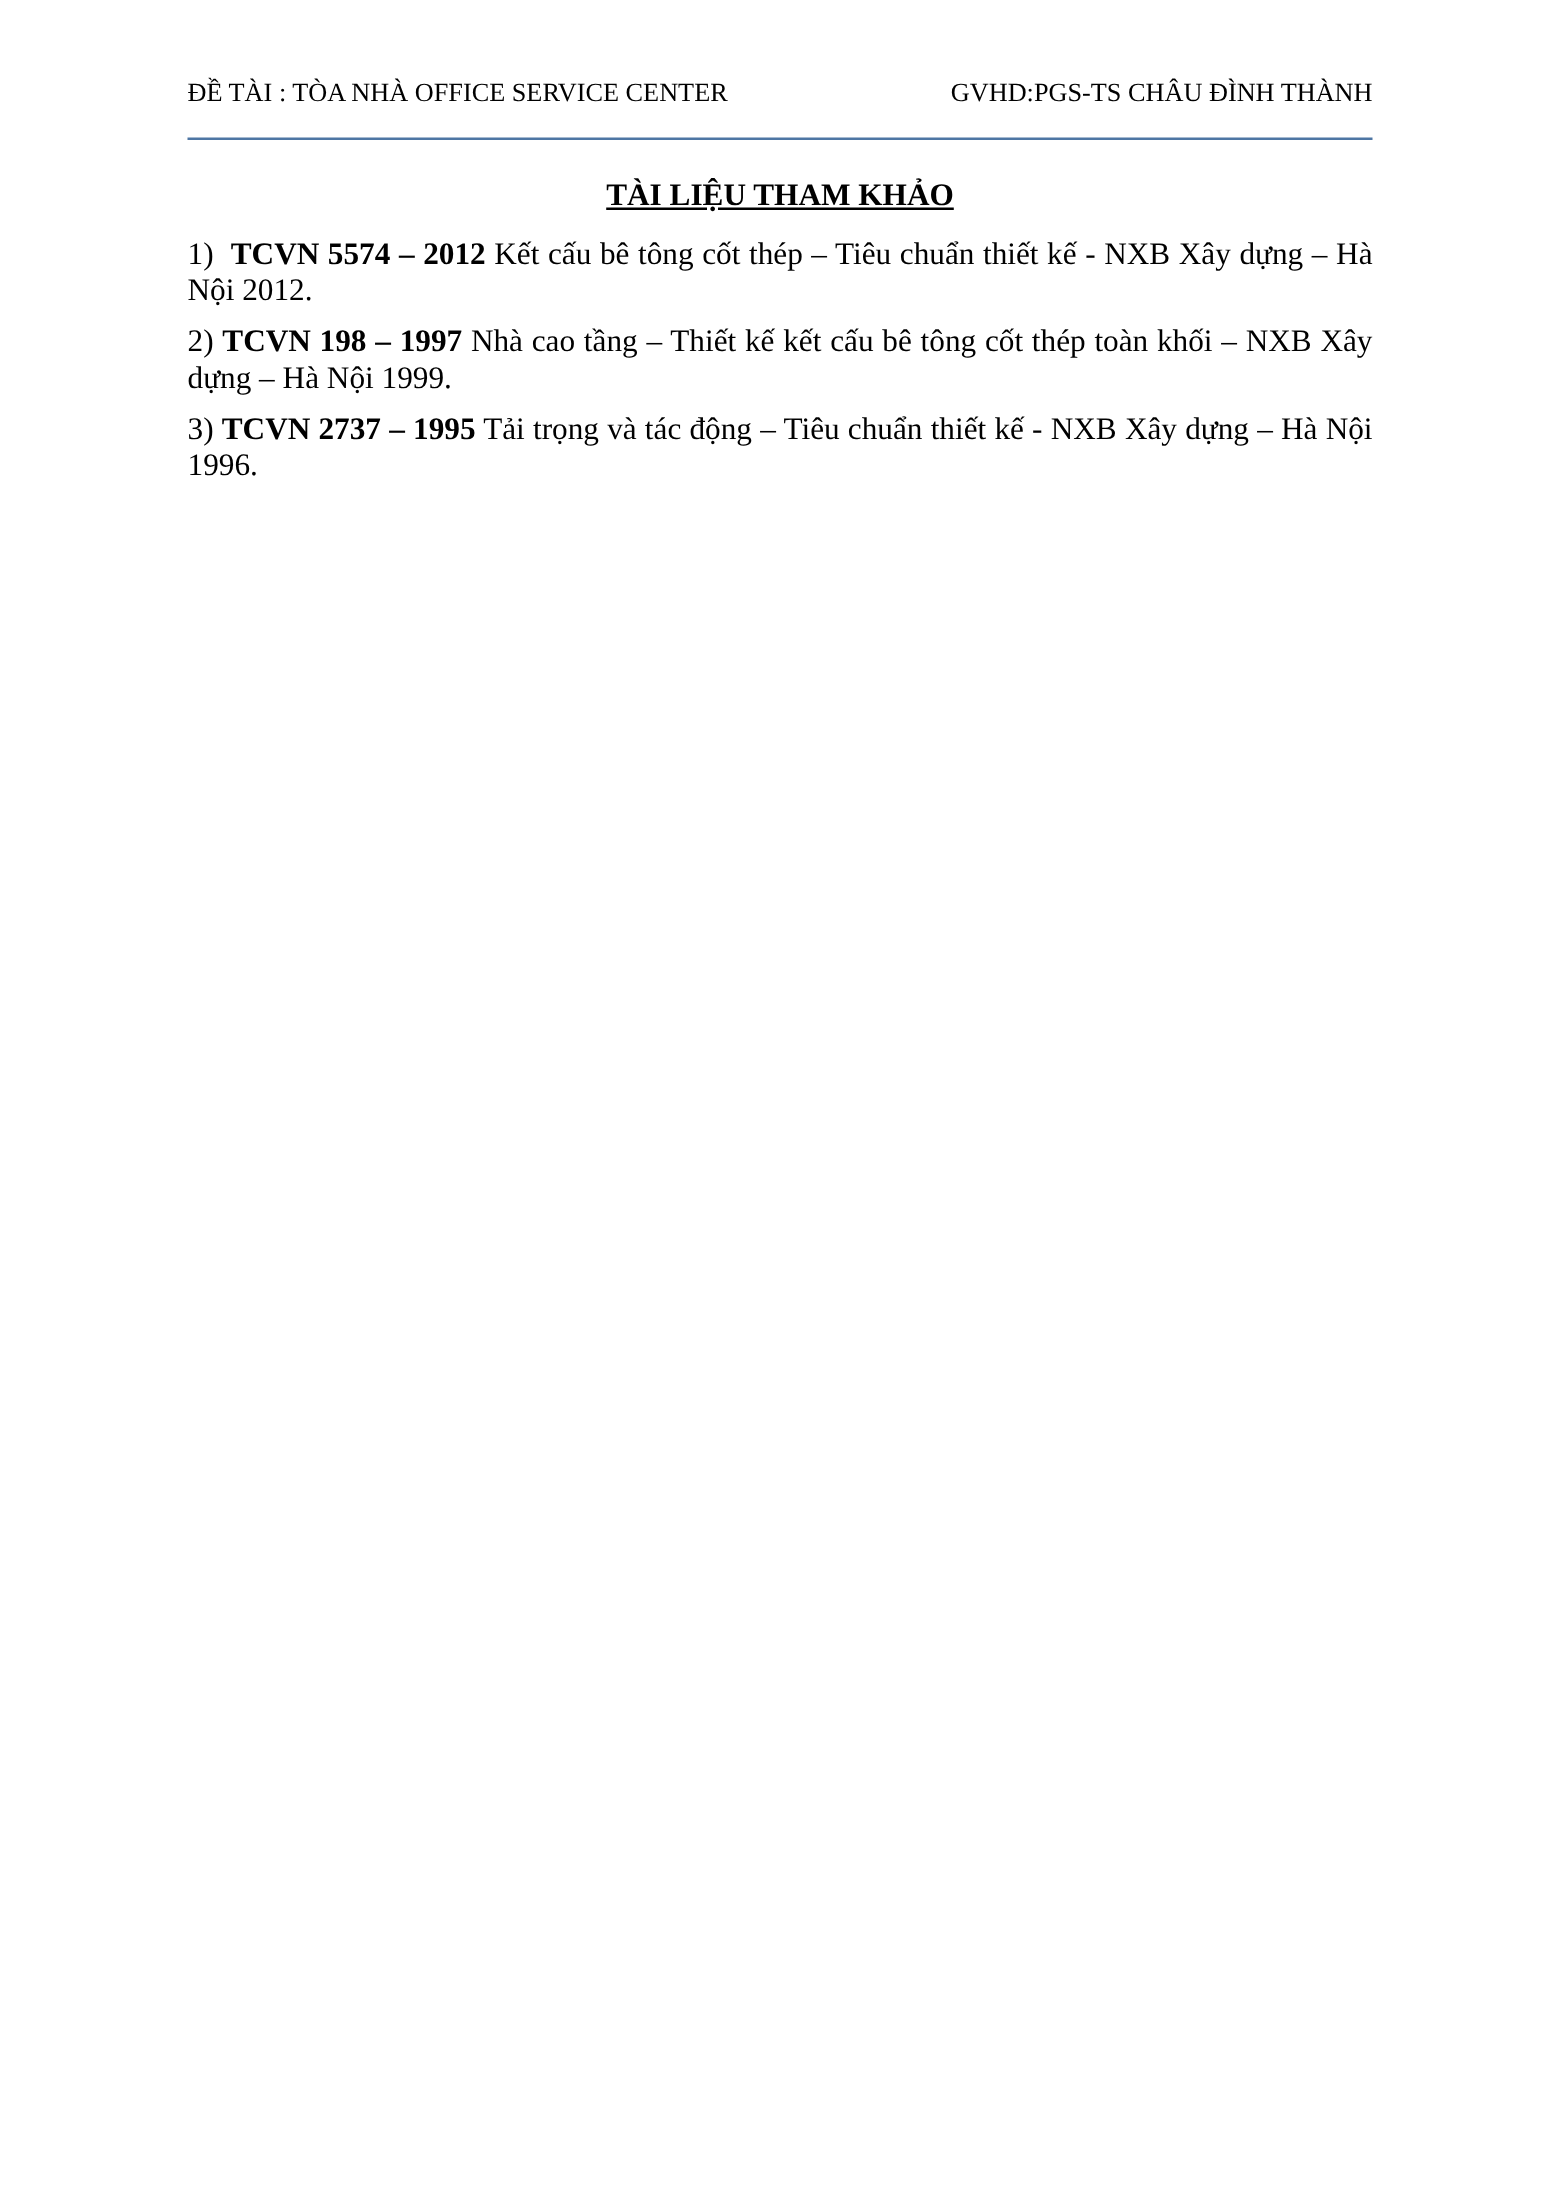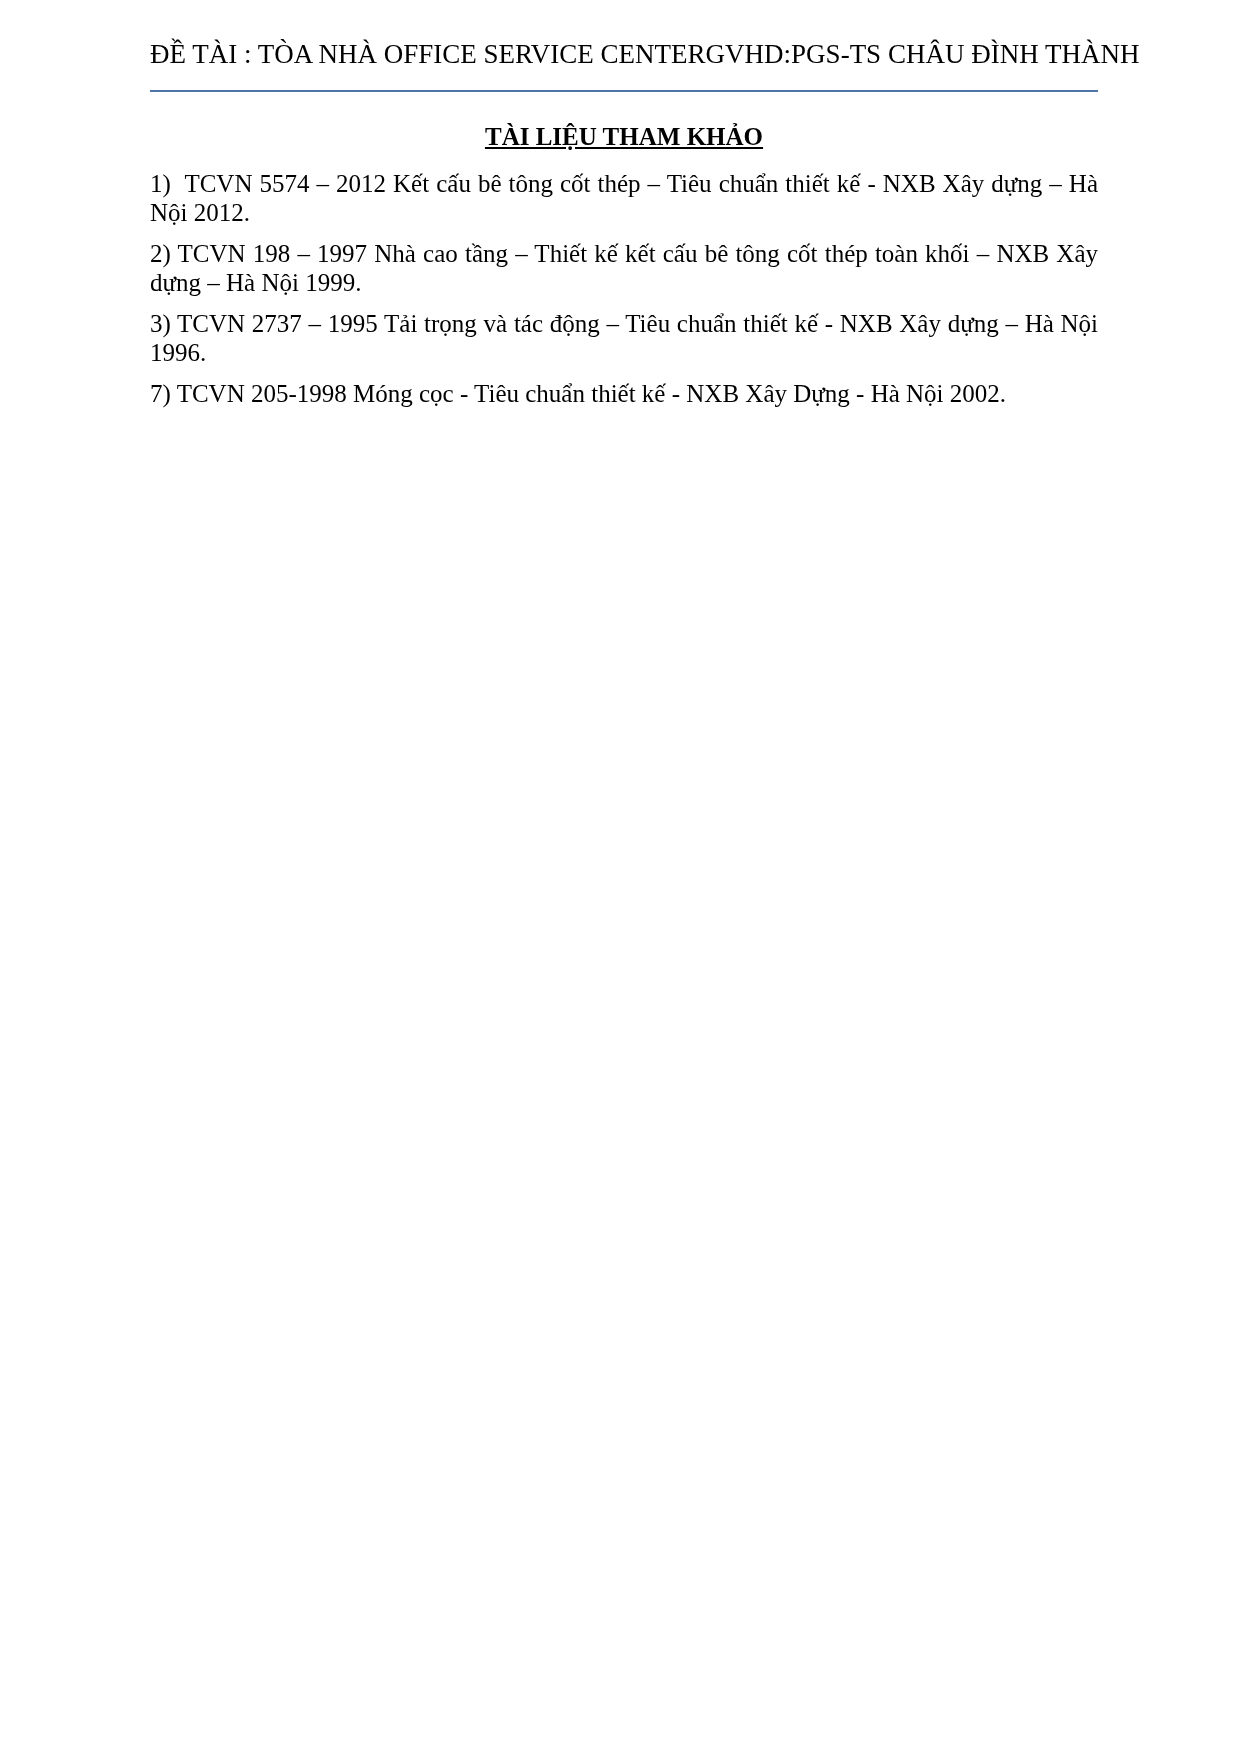--- a/index.html
+++ b/index.html
@@ -17,24 +17,24 @@
     box-sizing: border-box;
     overflow: hidden;
   }
   .content {
     margin: 0 142px 0 150px;
   }
   .page-header {
     display: flex;
     justify-content: space-between;
     align-items: flex-end;
-    padding-top: 40px;
+    padding-top: 60px;
     padding-bottom: 22px;
     border-bottom: 2px solid var(--rule-color, #4e76a4);
-    font-size: 27px;
+    font-size: 21px;
     line-height: 28px;
     white-space: nowrap;
   }
   .page-title {
     margin: 28px 0 0 0;
     font-size: 25px;
     font-weight: bold;
     line-height: 34px;
     text-align: center;
     text-decoration: underline;
@@ -42,21 +42,21 @@
   .references {
     margin-top: 16px;
     font-size: 25px;
   }
   .reference {
     margin: 0 0 13px 0;
     line-height: 28.5px;
     text-align: justify;
   }
   .reference .bold {
-    font-weight: normal;
+    font-weight: bold;
   }
   .page-footer {
     position: absolute;
     left: 150px;
     right: 146px;
     top: 1634px;
     border-top: 3px solid var(--rule-color, #4e76a4);
     padding-top: 20px;
     display: flex;
     justify-content: space-between;
@@ -76,18 +76,17 @@
       <span>ĐỀ TÀI : TÒA NHÀ OFFICE SERVICE CENTER</span>
       <span>GVHD:PGS-TS CHÂU ĐÌNH THÀNH</span>
     </div>
 
     <h1 class="page-title">TÀI LIỆU THAM KHẢO</h1>
 
     <div class="references" id="references">
         <p class="reference"><span>1)&nbsp; </span><span class="bold">TCVN 5574 – 2012</span><span class=""> Kết cấu bê tông cốt thép – Tiêu chuẩn thiết kế - NXB Xây dựng – Hà Nội 2012.</span></p>
         <p class="reference"><span>2) </span><span class="bold">TCVN 198 – 1997</span><span class=""> Nhà cao tầng – Thiết kế kết cấu bê tông cốt thép toàn khối – NXB Xây dựng – Hà Nội 1999.</span></p>
         <p class="reference"><span>3) </span><span class="bold">TCVN 2737 – 1995</span><span class=""> Tải trọng và tác động – Tiêu chuẩn thiết kế - NXB Xây dựng – Hà Nội 1996.</span></p>
-        <p class="reference"><span>7) </span><span class="bold">TCVN 205-1998</span><span class=""> Móng cọc - Tiêu chuẩn thiết kế - NXB Xây Dựng - Hà Nội 2002.</span></p>
       </div>
 
   </div>
 
 </div>
 
 </body></html>

